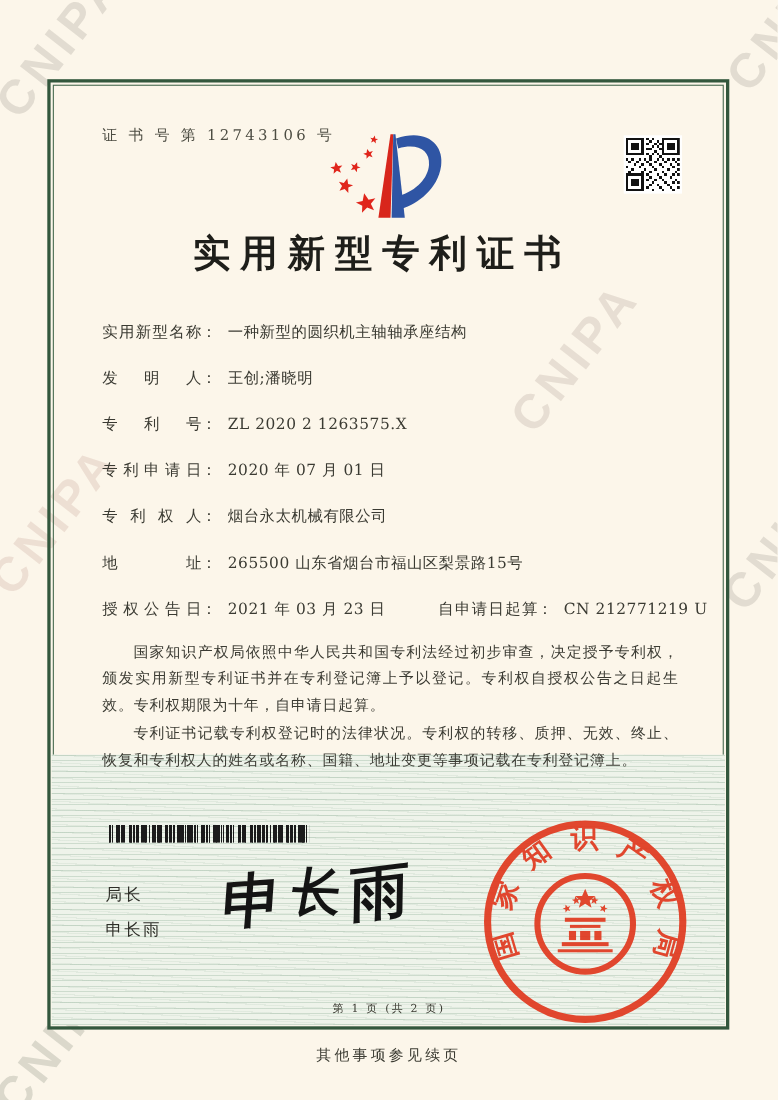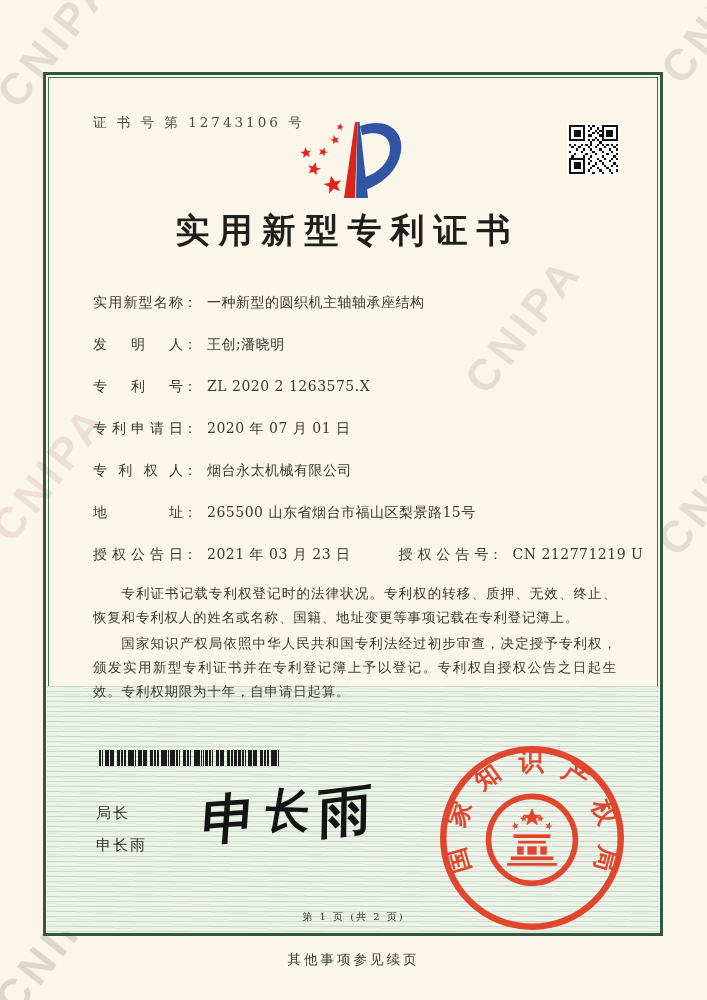--- a/index.html
+++ b/index.html
@@ -134,27 +134,27 @@
     <div class="row">
       <span class="flabel">专利申请日</span><span class="fcolon">：</span><span class="fvalue">2020 年 07 月 01 日</span>
     </div>
     <div class="row">
       <span class="flabel">专利权人</span><span class="fcolon">：</span><span class="fvalue">烟台永太机械有限公司</span>
     </div>
     <div class="row">
       <span class="flabel">地址</span><span class="fcolon">：</span><span class="fvalue">265500 山东省烟台市福山区梨景路15号</span>
     </div>
     <div class="row grant">
-      <span class="flabel">授权公告日</span><span class="fcolon">：</span><span class="fvalue">2021 年 03 月 23 日</span><span class="pair2"></span><span class="flabel">授权公告号</span><span class="fcolon">：</span><span class="fvalue">CN 212771219 U</span>
+      <span class="flabel">授权公告日</span><span class="fcolon">：</span><span class="fvalue">2021 年 03 月 23 日</span><span class="pair2"></span><span class="flabel">自申请日起算</span><span class="fcolon">：</span><span class="fvalue">CN 212771219 U</span>
     </div>
   </div>
 
   <div class="paras">
+    <p>国家知识产权局依照中华人民共和国专利法经过初步审查，决定授予专利权，颁发实用新型专利证书并在专利登记簿上予以登记。专利权自授权公告之日起生效。专利权期限为十年，自申请日起算。</p>
     <p>专利证书记载专利权登记时的法律状况。专利权的转移、质押、无效、终止、恢复和专利权人的姓名或名称、国籍、地址变更等事项记载在专利登记簿上。</p>
-    <p>国家知识产权局依照中华人民共和国专利法经过初步审查，决定授予专利权，颁发实用新型专利证书并在专利登记簿上予以登记。专利权自授权公告之日起生效。专利权期限为十年，自申请日起算。</p>
   </div>
 
   <div class="barcode"></div>
 
   <div class="sig-title">局长</div>
   <div class="sig-name">申长雨</div>
   <div class="sig-script">
     <span>申</span><span>长</span><span>雨</span>
   </div>
 

